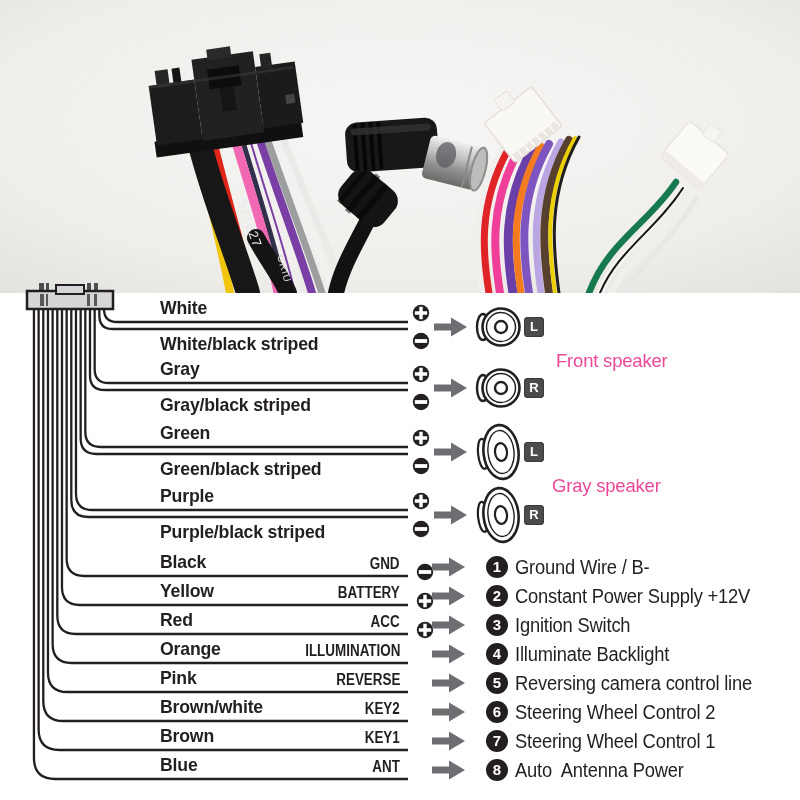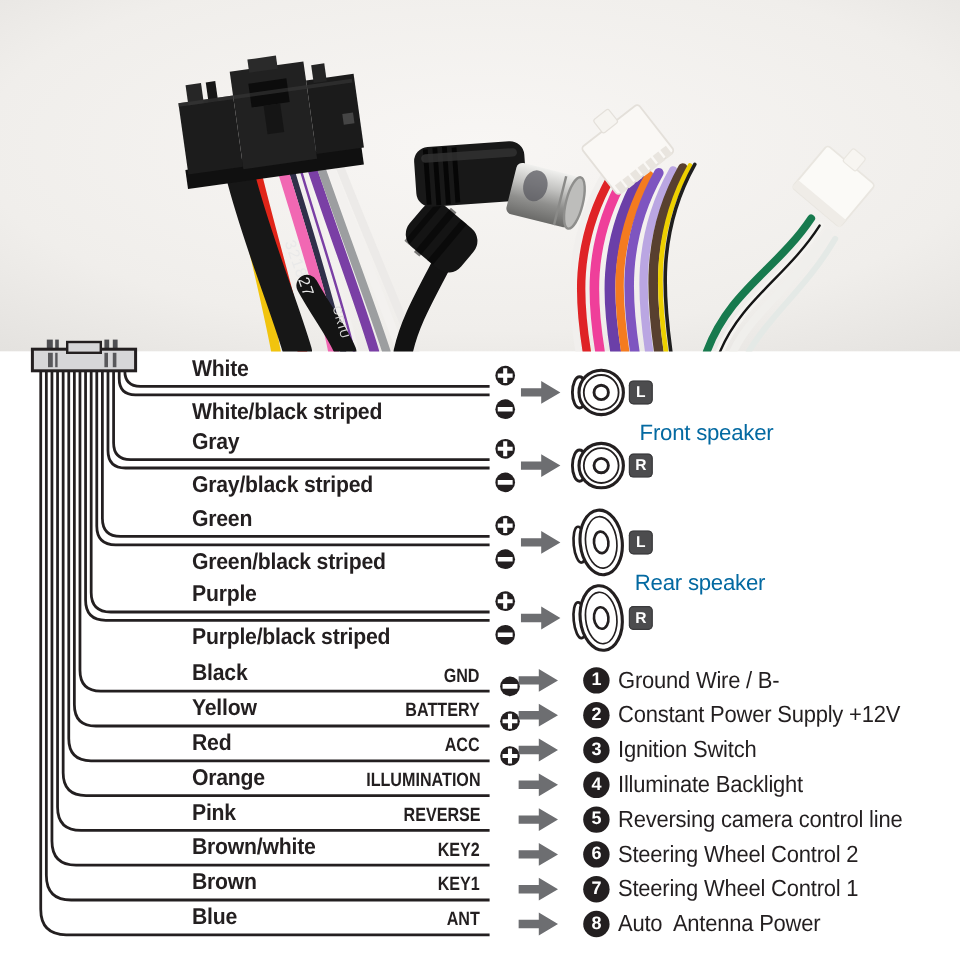--- a/index.html
+++ b/index.html
@@ -6,21 +6,21 @@
   .stage{position:relative;width:800px;height:800px;background:#ffffff;overflow:hidden;
          font-family:"Liberation Sans",sans-serif;}
   svg.layer{position:absolute;left:0;top:0;}
   .abs{position:absolute;}
   .wire-label{font-weight:700;font-size:19px;line-height:20px;color:#231f20;letter-spacing:-.2px;
               transform:scaleX(.93);transform-origin:left top;white-space:nowrap;}
   .tag-label{font-weight:700;font-size:16px;line-height:17px;color:#231f20;
              transform:scaleX(.84);transform-origin:right top;white-space:nowrap;}
   .desc-label{font-size:19.5px;line-height:22px;color:#231f20;letter-spacing:-.2px;
               transform:scaleX(.94);transform-origin:left top;white-space:pre;}
-  .group-label{font-size:18.5px;line-height:20px;color:#0369a1;letter-spacing:-.2px;white-space:nowrap;}
+  .group-label{font-size:18.5px;line-height:20px;color:#ec4899;letter-spacing:-.2px;white-space:nowrap;margin-left:23px;}
   .num-circle{width:22px;height:22px;border-radius:50%;background:#231f20;color:#fff;
               font-weight:700;font-size:15px;line-height:22px;text-align:center;}
   .badge{width:20px;height:20px;border-radius:4px;background:#4c4c4e;color:#fff;
          font-weight:700;font-size:13px;line-height:20px;text-align:center;
          box-shadow:inset 0 0 0 1px #3a3a3c;}
 </style>
 </head>
 <body>
 
 <div class="stage">
@@ -270,21 +270,21 @@
   <svg width="54" height="64" viewBox="0 0 54 64">
           <g transform="rotate(-6 30 32)">
   <ellipse cx="12" cy="32" rx="5" ry="15" fill="#fff" stroke="#231f20" stroke-width="2.2"></ellipse>
   <ellipse cx="30" cy="32" rx="17.5" ry="27" fill="#fff" stroke="#231f20" stroke-width="2.6"></ellipse>
   <ellipse cx="30" cy="32" rx="13" ry="21.5" fill="none" stroke="#231f20" stroke-width="1.4"></ellipse>
   <ellipse cx="30" cy="32" rx="6" ry="9" fill="#fff" stroke="#231f20" stroke-width="2.2"></ellipse>
           </g>
         </svg></div>
       <div class="abs badge" style="left:524px;top:505px">R</div>
       <div class="abs group-label" style="left:533px;top:351px">Front speaker</div>
-      <div class="abs group-label" style="left:529px;top:476px">Rear speaker</div>
+      <div class="abs group-label" style="left:529px;top:476px">Gray speaker</div>
       <div class="abs wire-label" style="left:160px;top:552px">Black</div>
       <div class="abs tag-label" style="right:400px;top:555px">GND</div>
       <div class="abs" style="left:416px;top:563px">
   <svg width="18" height="18" viewBox="0 0 18 18">
           <circle cx="9" cy="9" r="8.2" fill="#231f20"></circle>
   <path d="M2.8,9 H15.2" stroke="#fff" stroke-width="3.8"></path>
         </svg></div>
       <div class="abs" style="left:432px;top:557px">
   <svg width="34" height="20" viewBox="0 0 34 20">
           <polygon points="0,6.5 17,6.5 17,0.5 33,10 17,19.5 17,13.5 0,13.5" fill="#6d6e71"></polygon>

